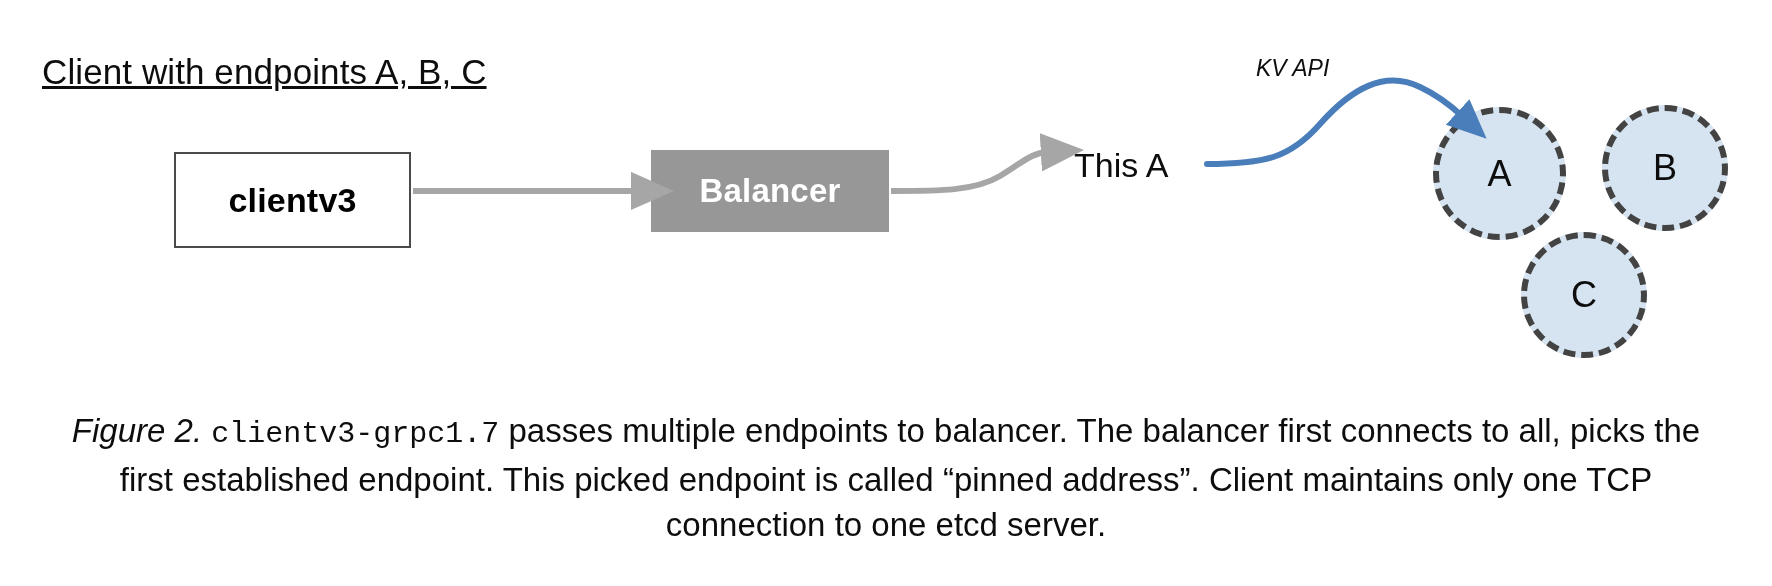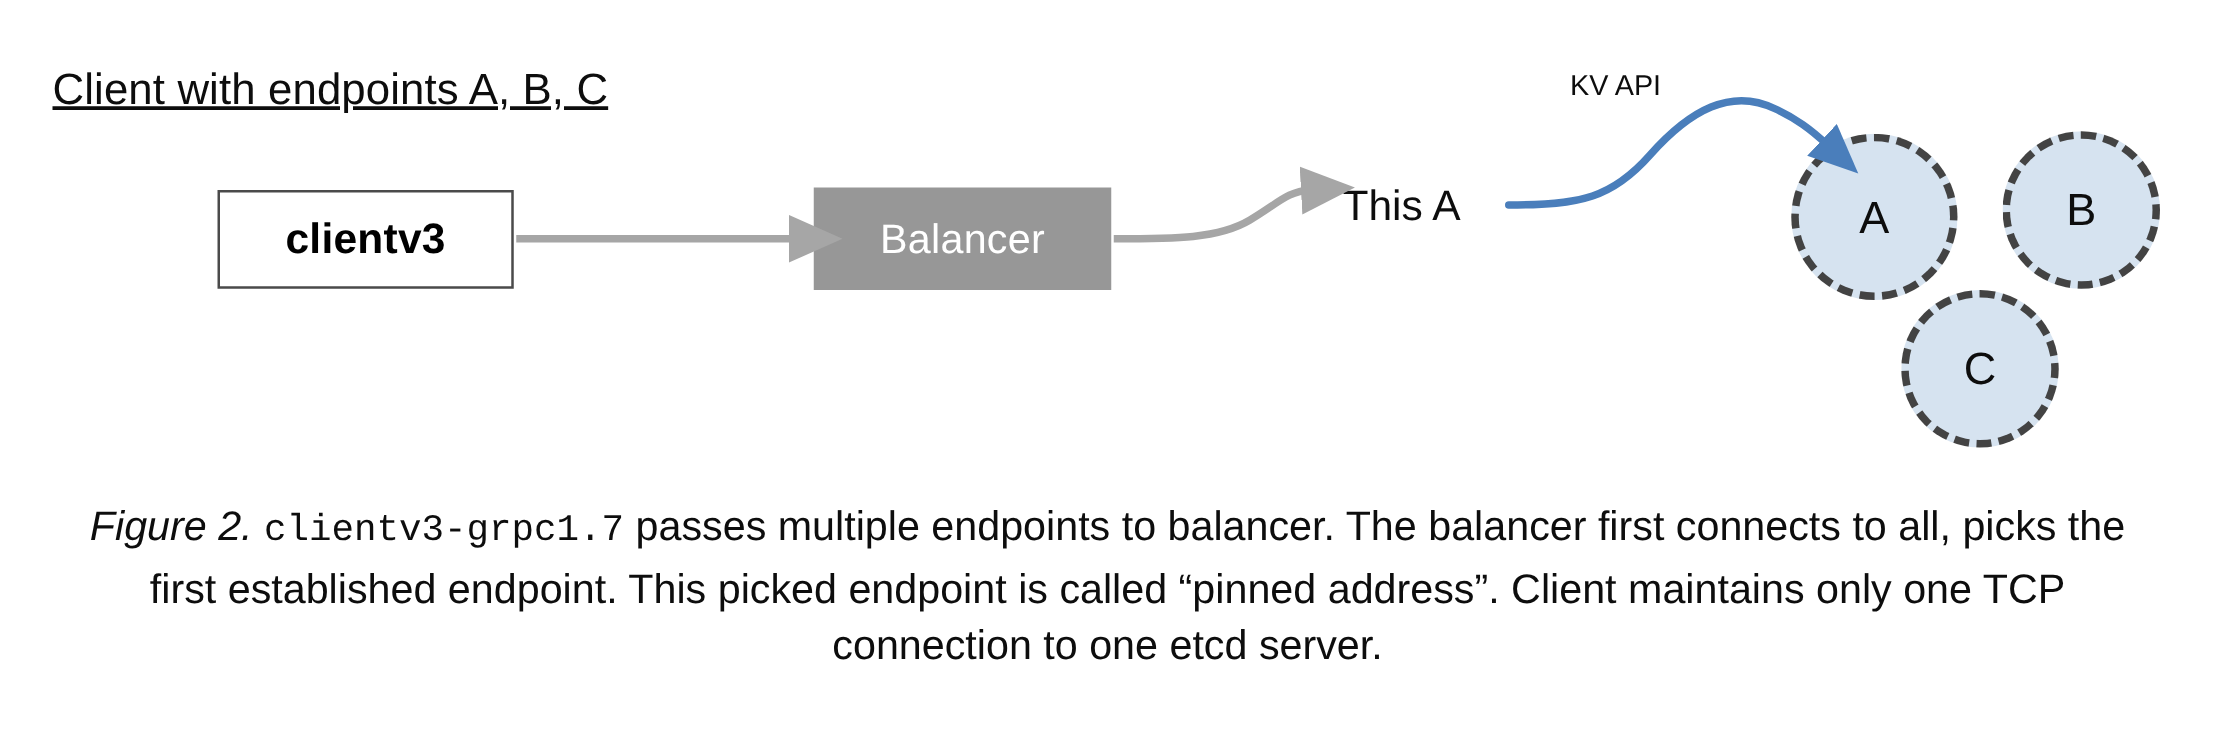--- a/index.html
+++ b/index.html
@@ -42,38 +42,38 @@
     box-sizing: border-box;
     display: flex;
     align-items: center;
     justify-content: center;
     white-space: nowrap;
   }
   .client-box {
     left: 174px;
     top: 152px;
     width: 237px;
-    height: 79px;
+    height: 96px;
     background: #ffffff;
     border: 2px solid #4a4a4a;
     font-size: 34px;
     font-weight: bold;
     color: #000000;
     letter-spacing: 0.2px;
     align-items: center;
   }
   .balancer-box {
     left: 651px;
     top: 150px;
     width: 238px;
     height: 82px;
     background: #979797;
     border: none;
     font-size: 33px;
-    font-weight: normal;
+    font-weight: bold;
     color: #ffffff;
     letter-spacing: 0.2px;
   }
 
   
   .pick-label {
     position: absolute;
     left: 1074px;
     top: 146px;
     font-size: 34px;
@@ -82,20 +82,21 @@
     white-space: nowrap;
   }
   .kv-label {
     position: absolute;
     left: 1256px;
     top: 55px;
     font-size: 23px;
     line-height: 27px;
     color: #0d0d0d;
     white-space: nowrap;
+    font-style: italic;
   }
 
   
   .endpoint {
     position: absolute;
     box-sizing: border-box;
     border-radius: 50%;
     background: #d6e3f0;
     border: 6px dashed #434343;
     display: flex;
@@ -116,21 +117,21 @@
     top: 0;
     width: 1772px;
     height: 586px;
     pointer-events: none;
   }
 
   
   .caption {
     position: absolute;
     left: 60px;
-    top: 398px;
+    top: 408px;
     width: 1652px;
     text-align: center;
     font-size: 33px;
     line-height: 45px;
     color: #0d0d0d;
   }
   .caption .fig {
     font-style: italic;
   }
   .caption .mono {

